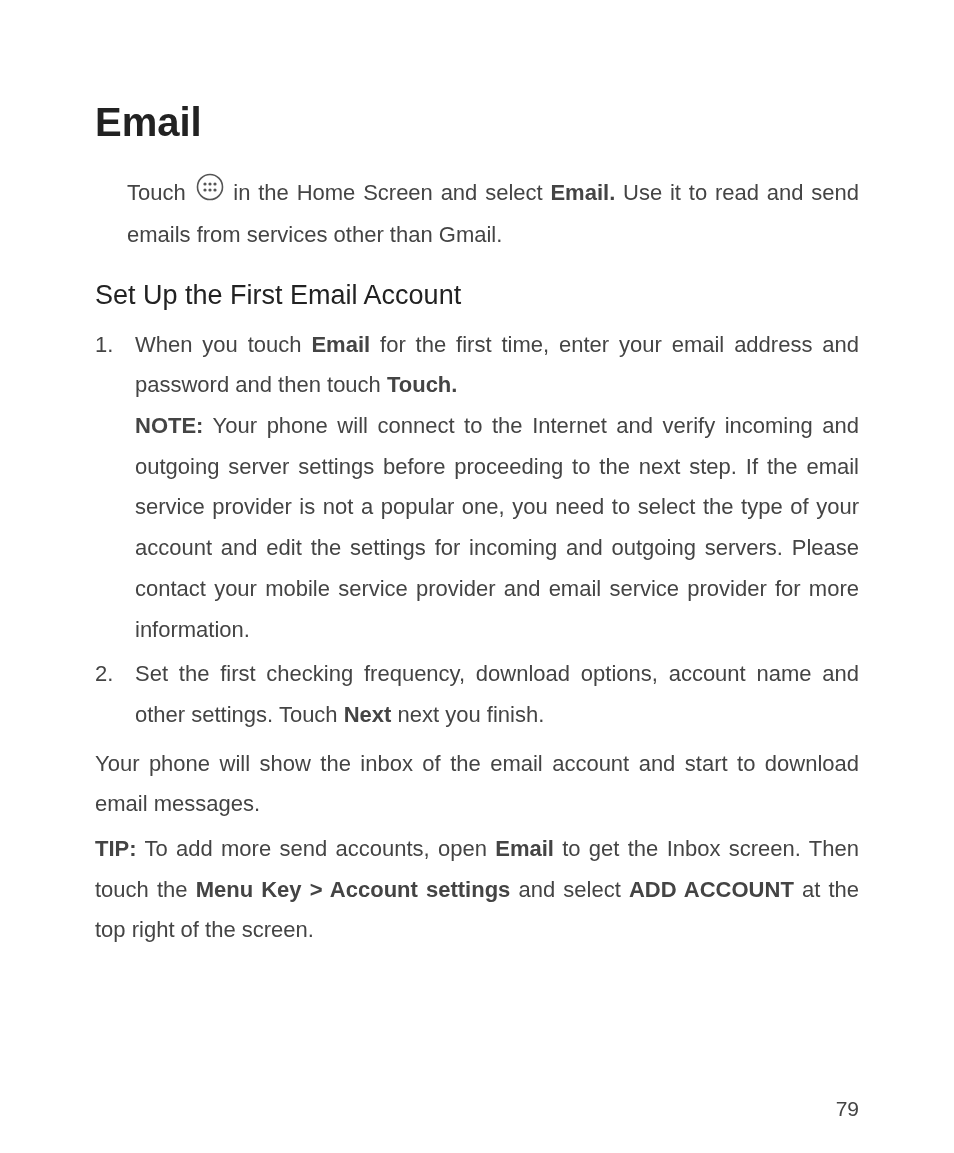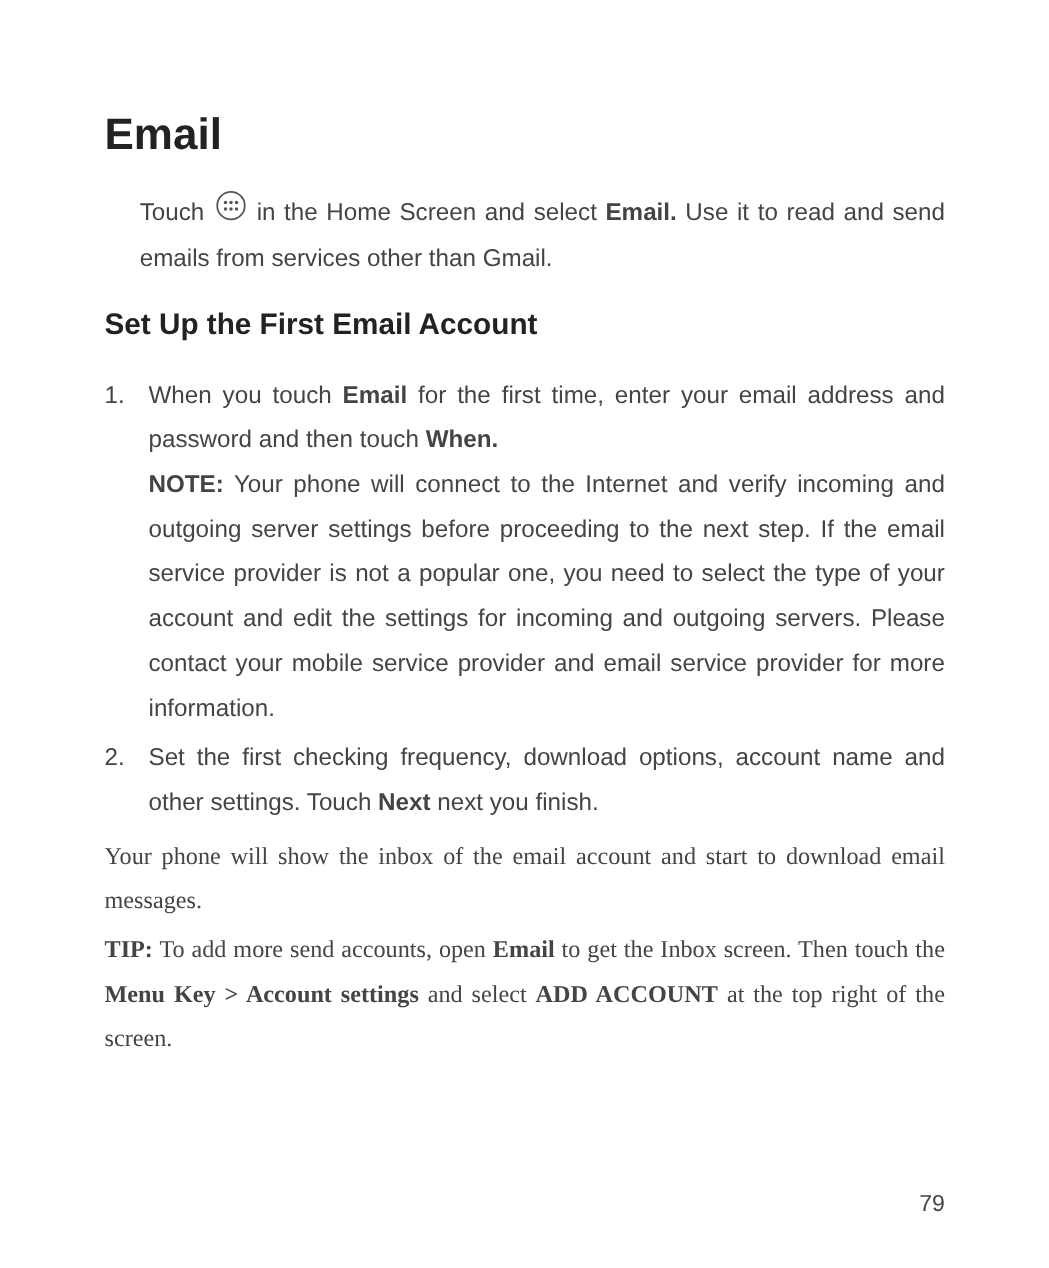--- a/index.html
+++ b/index.html
@@ -30,23 +30,23 @@
       margin-bottom: 24px;
       margin-left: 32px;
     }
     .apps-icon {
       display: inline-block;
       vertical-align: middle;
       margin: 0 2px;
     }
     h2 {
       font-size: 27px;
-      font-weight: bold;
+      font-weight: normal;
       color: #222222;
-      margin-bottom: 28px;
+      margin-bottom: 14px;
     }
     ol {
       list-style: none;
       counter-reset: item;
       margin-bottom: 8px;
     }
     ol li {
       counter-increment: item;
       font-size: 22px;
       line-height: 1.85;
@@ -61,28 +61,27 @@
       position: absolute;
       left: 0;
       top: 0;
     }
     .para {
       font-size: 22px;
       line-height: 1.85;
       text-align: justify;
       color: #444444;
       margin-bottom: 4px;
-      font-family: Liberation Serif, serif;
     }
     .bold {
       font-weight: bold;
     }
     .page-number {
       position: absolute;
-      bottom: 46px;
+      bottom: 32px;
       right: 95px;
       font-size: 21px;
       color: #444444;
     }
   </style>
 </head>
 <body>
 
 <h1>Email</h1>
 
@@ -95,21 +94,21 @@
     <circle cx="9" cy="17" r="1.6" fill="#555555"></circle>
     <circle cx="14" cy="17" r="1.6" fill="#555555"></circle>
     <circle cx="19" cy="17" r="1.6" fill="#555555"></circle>
   </svg></span><span> in the Home Screen and select </span><span class="bold">Email.</span><span> Use it to read and send emails from services other than Gmail.</span>
 </p>
 
 <h2>Set Up the First Email Account</h2>
 
 <ol>
   <li>
-    <span>When you touch </span><span class="bold">Email</span><span> for the first time, enter your email address and password and then touch </span><span class="bold">When.</span>
+    <span>When you touch </span><span class="bold">Email</span><span> for the first time, enter your email address and password and then touch </span><span class="bold">Touch.</span>
     <br>
     <span class="bold">NOTE:</span><span> Your phone will connect to the Internet and verify incoming and outgoing server settings before proceeding to the next step. If the email service provider is not a popular one, you need to select the type of your account and edit the settings for incoming and outgoing servers. Please contact your mobile service provider and email service provider for more information.</span>
   </li>
   <li>
     <span>Set the first checking frequency, download options, account name and other settings. Touch </span><span class="bold">Next</span><span> next you finish.</span>
   </li>
 </ol>
 
 <p class="para">Your phone will show the inbox of the email account and start to download email messages.</p>
 

